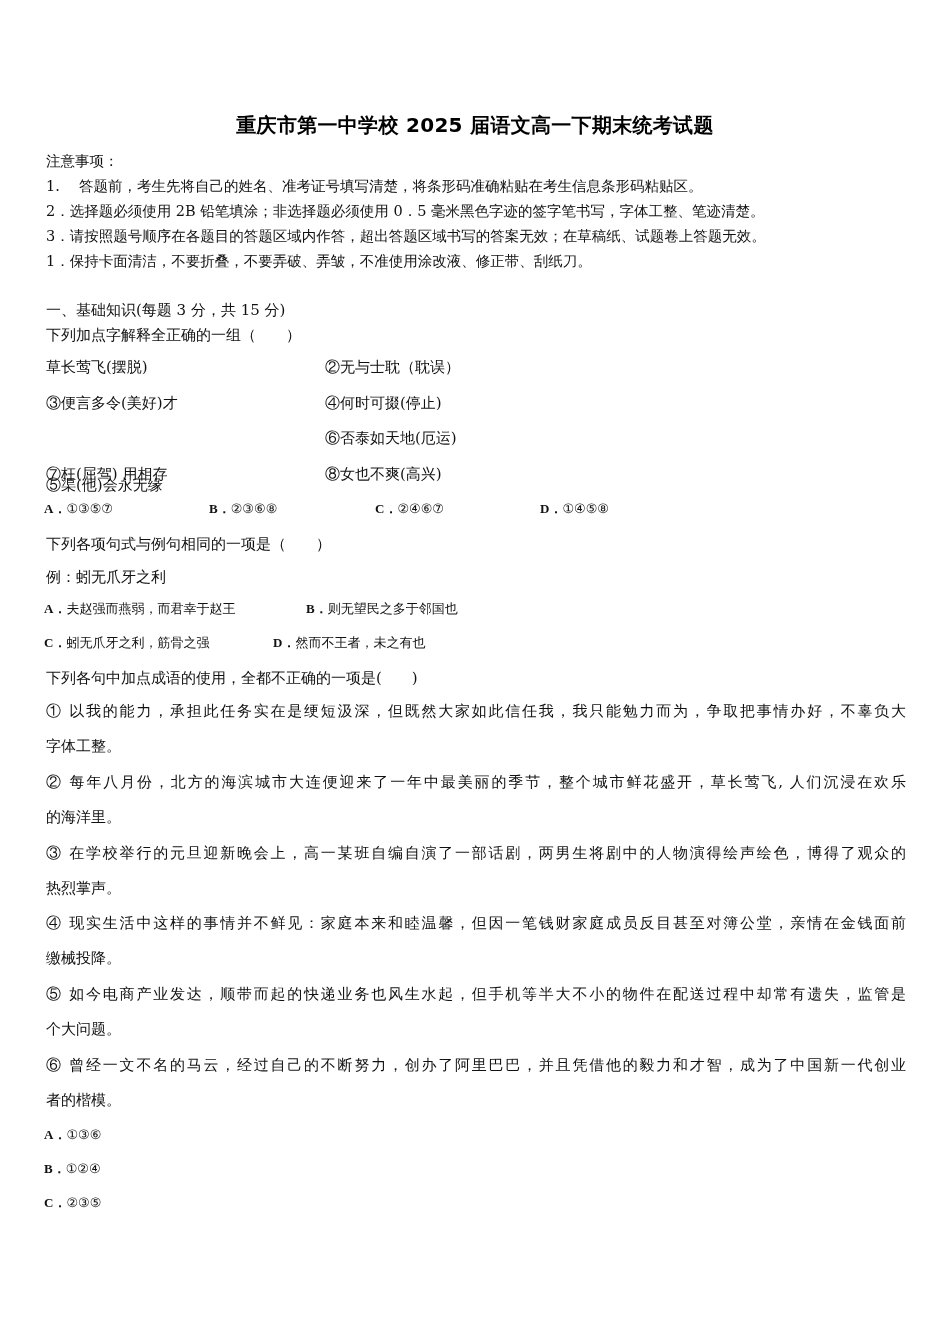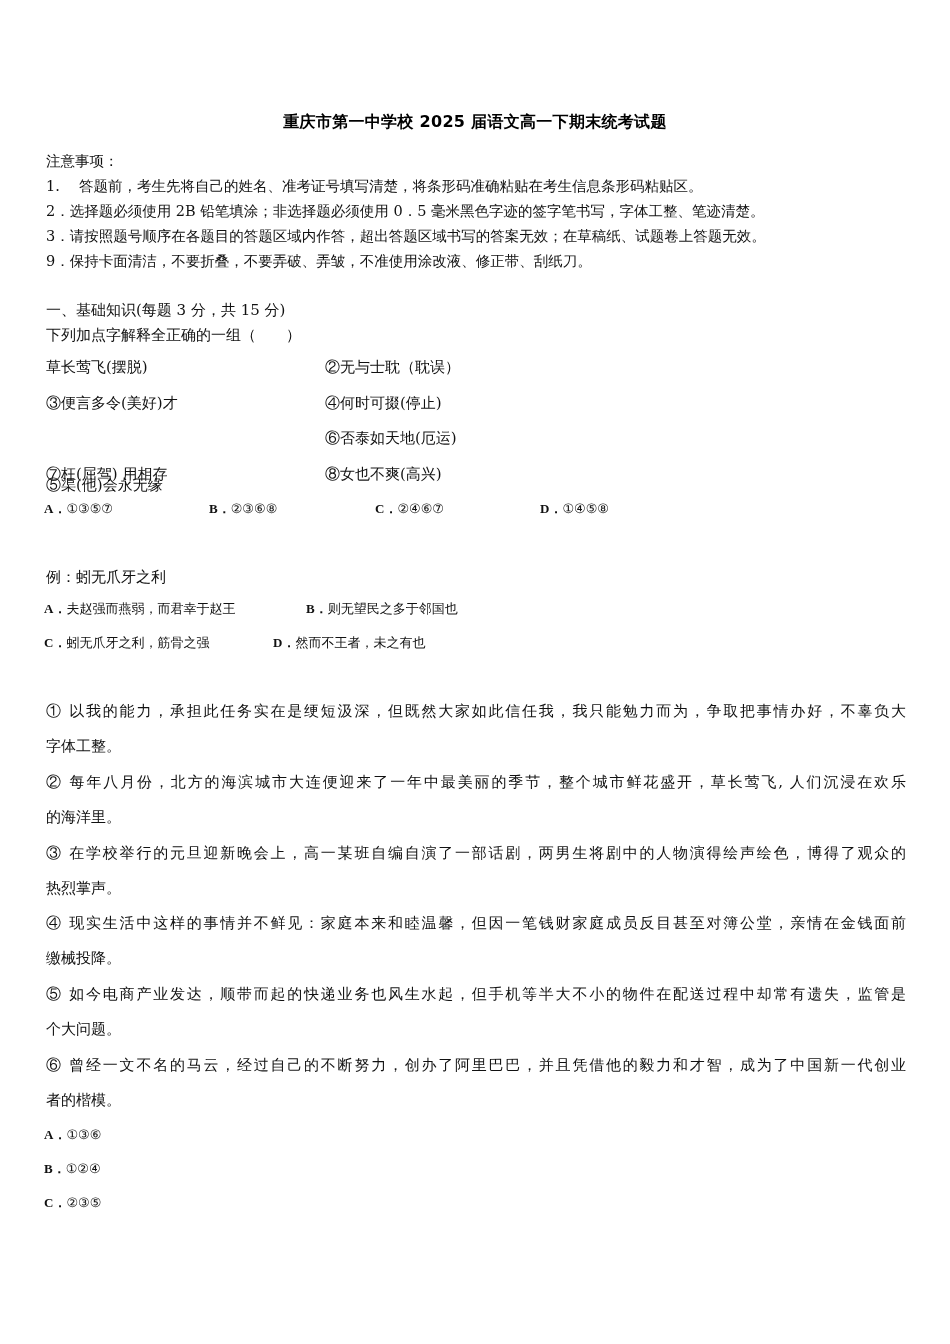--- a/index.html
+++ b/index.html
@@ -5,21 +5,21 @@
     html, body { margin: 0; padding: 0; background: #ffffff; }
     body {
       width: 950px; height: 1344px; position: relative; overflow: hidden;
       font-family: "DejaVu Serif", "Liberation Serif", serif;
       color: #111111;
     }
     .page { position: absolute; left: 0; top: 0; width: 950px; height: 1344px; }
     .title {
       position: absolute; left: 0; top: 112px; width: 950px; text-align: center;
       font-family: "DejaVu Sans", "Liberation Sans", sans-serif;
-      font-weight: bold; font-size: 16px; letter-spacing: 0.3px; color: #000;
+      font-weight: bold; font-size: 20px; letter-spacing: 0.3px; color: #000;
     }
     .line {
       position: absolute; left: 46px; font-size: 15px; white-space: nowrap; line-height: 20px;
     }
     .notice .line { font-size: 14.5px; }
     .two-col { position: absolute; left: 46px; width: 860px; }
     .two-col .cell { position: absolute; font-size: 15px; white-space: nowrap; }
     .opt-row { position: absolute; left: 44px; font-size: 13px; white-space: nowrap; }
     .opt { position: absolute; white-space: nowrap; }
     .opt b, .lbl { font-weight: bold; font-family: "Liberation Serif", "DejaVu Serif", serif; }
@@ -31,21 +31,21 @@
 
 <div class="page">
 
   <div class="title">重庆市第一中学校 2025 届语文高一下期末统考试题</div>
 
   <div class="notice">
     <div class="line" style="top:151px;">注意事项：</div>
     <div class="line" style="top:176px;">1.　 答题前，考生先将自己的姓名、准考证号填写清楚，将条形码准确粘贴在考生信息条形码粘贴区。</div>
     <div class="line" style="top:201px;">2．选择题必须使用 2B 铅笔填涂；非选择题必须使用 0．5 毫米黑色字迹的签字笔书写，字体工整、笔迹清楚。</div>
     <div class="line" style="top:226px;">3．请按照题号顺序在各题目的答题区域内作答，超出答题区域书写的答案无效；在草稿纸、试题卷上答题无效。</div>
-    <div class="line" style="top:251px;">9．保持卡面清洁，不要折叠，不要弄破、弄皱，不准使用涂改液、修正带、刮纸刀。</div>
+    <div class="line" style="top:251px;">1．保持卡面清洁，不要折叠，不要弄破、弄皱，不准使用涂改液、修正带、刮纸刀。</div>
   </div>
 
   <div class="line" style="top:300px;">一、基础知识(每题 3 分，共 15 分)</div>
 
   <div class="line" style="top:325px;">下列加点字解释全正确的一组（　　）</div>
   <div class="two-col" style="top:358px;">
     <span class="cell" style="left:0; top:0;">草长莺飞(摆脱)</span>
     <span class="cell" style="left:279px; top:0;">②无与士耽（耽误）</span>
     <span class="cell" style="left:0; top:36px;">③便言多令(美好)才</span>
     <span class="cell" style="left:279px; top:36px;">④何时可掇(停止)</span>
@@ -54,30 +54,32 @@
     <span class="cell" style="left:0; top:107px;">⑦枉(屈驾) 用相存</span>
     <span class="cell" style="left:279px; top:107px;">⑧女也不爽(高兴)</span>
   </div>
   <div class="opt-row" style="top:500px;">
     <span class="opt" style="left:0;"><b>A．</b><span>①③⑤⑦</span></span>
     <span class="opt" style="left:165px;text-align:center;"><b>B．</b><span>②③⑥⑧</span></span>
     <span class="opt" style="left:331px;"><b>C．</b><span>②④⑥⑦</span></span>
     <span class="opt" style="left:496px;"><b>D．</b><span>①④⑤⑧</span></span>
   </div>
 
+  <div class="line" style="top:534px;">下列各项句式与例句相同的一项是（　　）</div>
   <div class="line" style="top:567px;">例：蚓无爪牙之利</div>
   <div class="opt-row" style="top:600px;">
     <span class="opt" style="left:0;"><b>A．</b><span>夫赵强而燕弱，而君幸于赵王</span></span>
     <span class="opt" style="left:262px;"><b>B．</b><span>则无望民之多于邻国也</span></span>
   </div>
   <div class="opt-row" style="top:634px;">
     <span class="opt" style="left:0;"><b>C．</b><span>蚓无爪牙之利，筋骨之强</span></span>
     <span class="opt" style="left:229px;"><b>D．</b><span>然而不王者，未之有也</span></span>
   </div>
 
+  <div class="line" style="top:668px;">下列各句中加点成语的使用，全都不正确的一项是(　　)</div>
 
   <div class="para" style="top:694px;">
     <span class="first">① 以我的能力，承担此任务实在是绠短汲深，但既然大家如此信任我，我只能勉力而为，争取把事情办好，不辜负大</span>
     <span>字体工整。</span>
   </div>
   <div class="para" style="top:765px;">
     <span class="first">② 每年八月份，北方的海滨城市大连便迎来了一年中最美丽的季节，整个城市鲜花盛开，草长莺飞, 人们沉浸在欢乐</span>
     <span>的海洋里。</span>
   </div>
   <div class="para" style="top:836px;">

